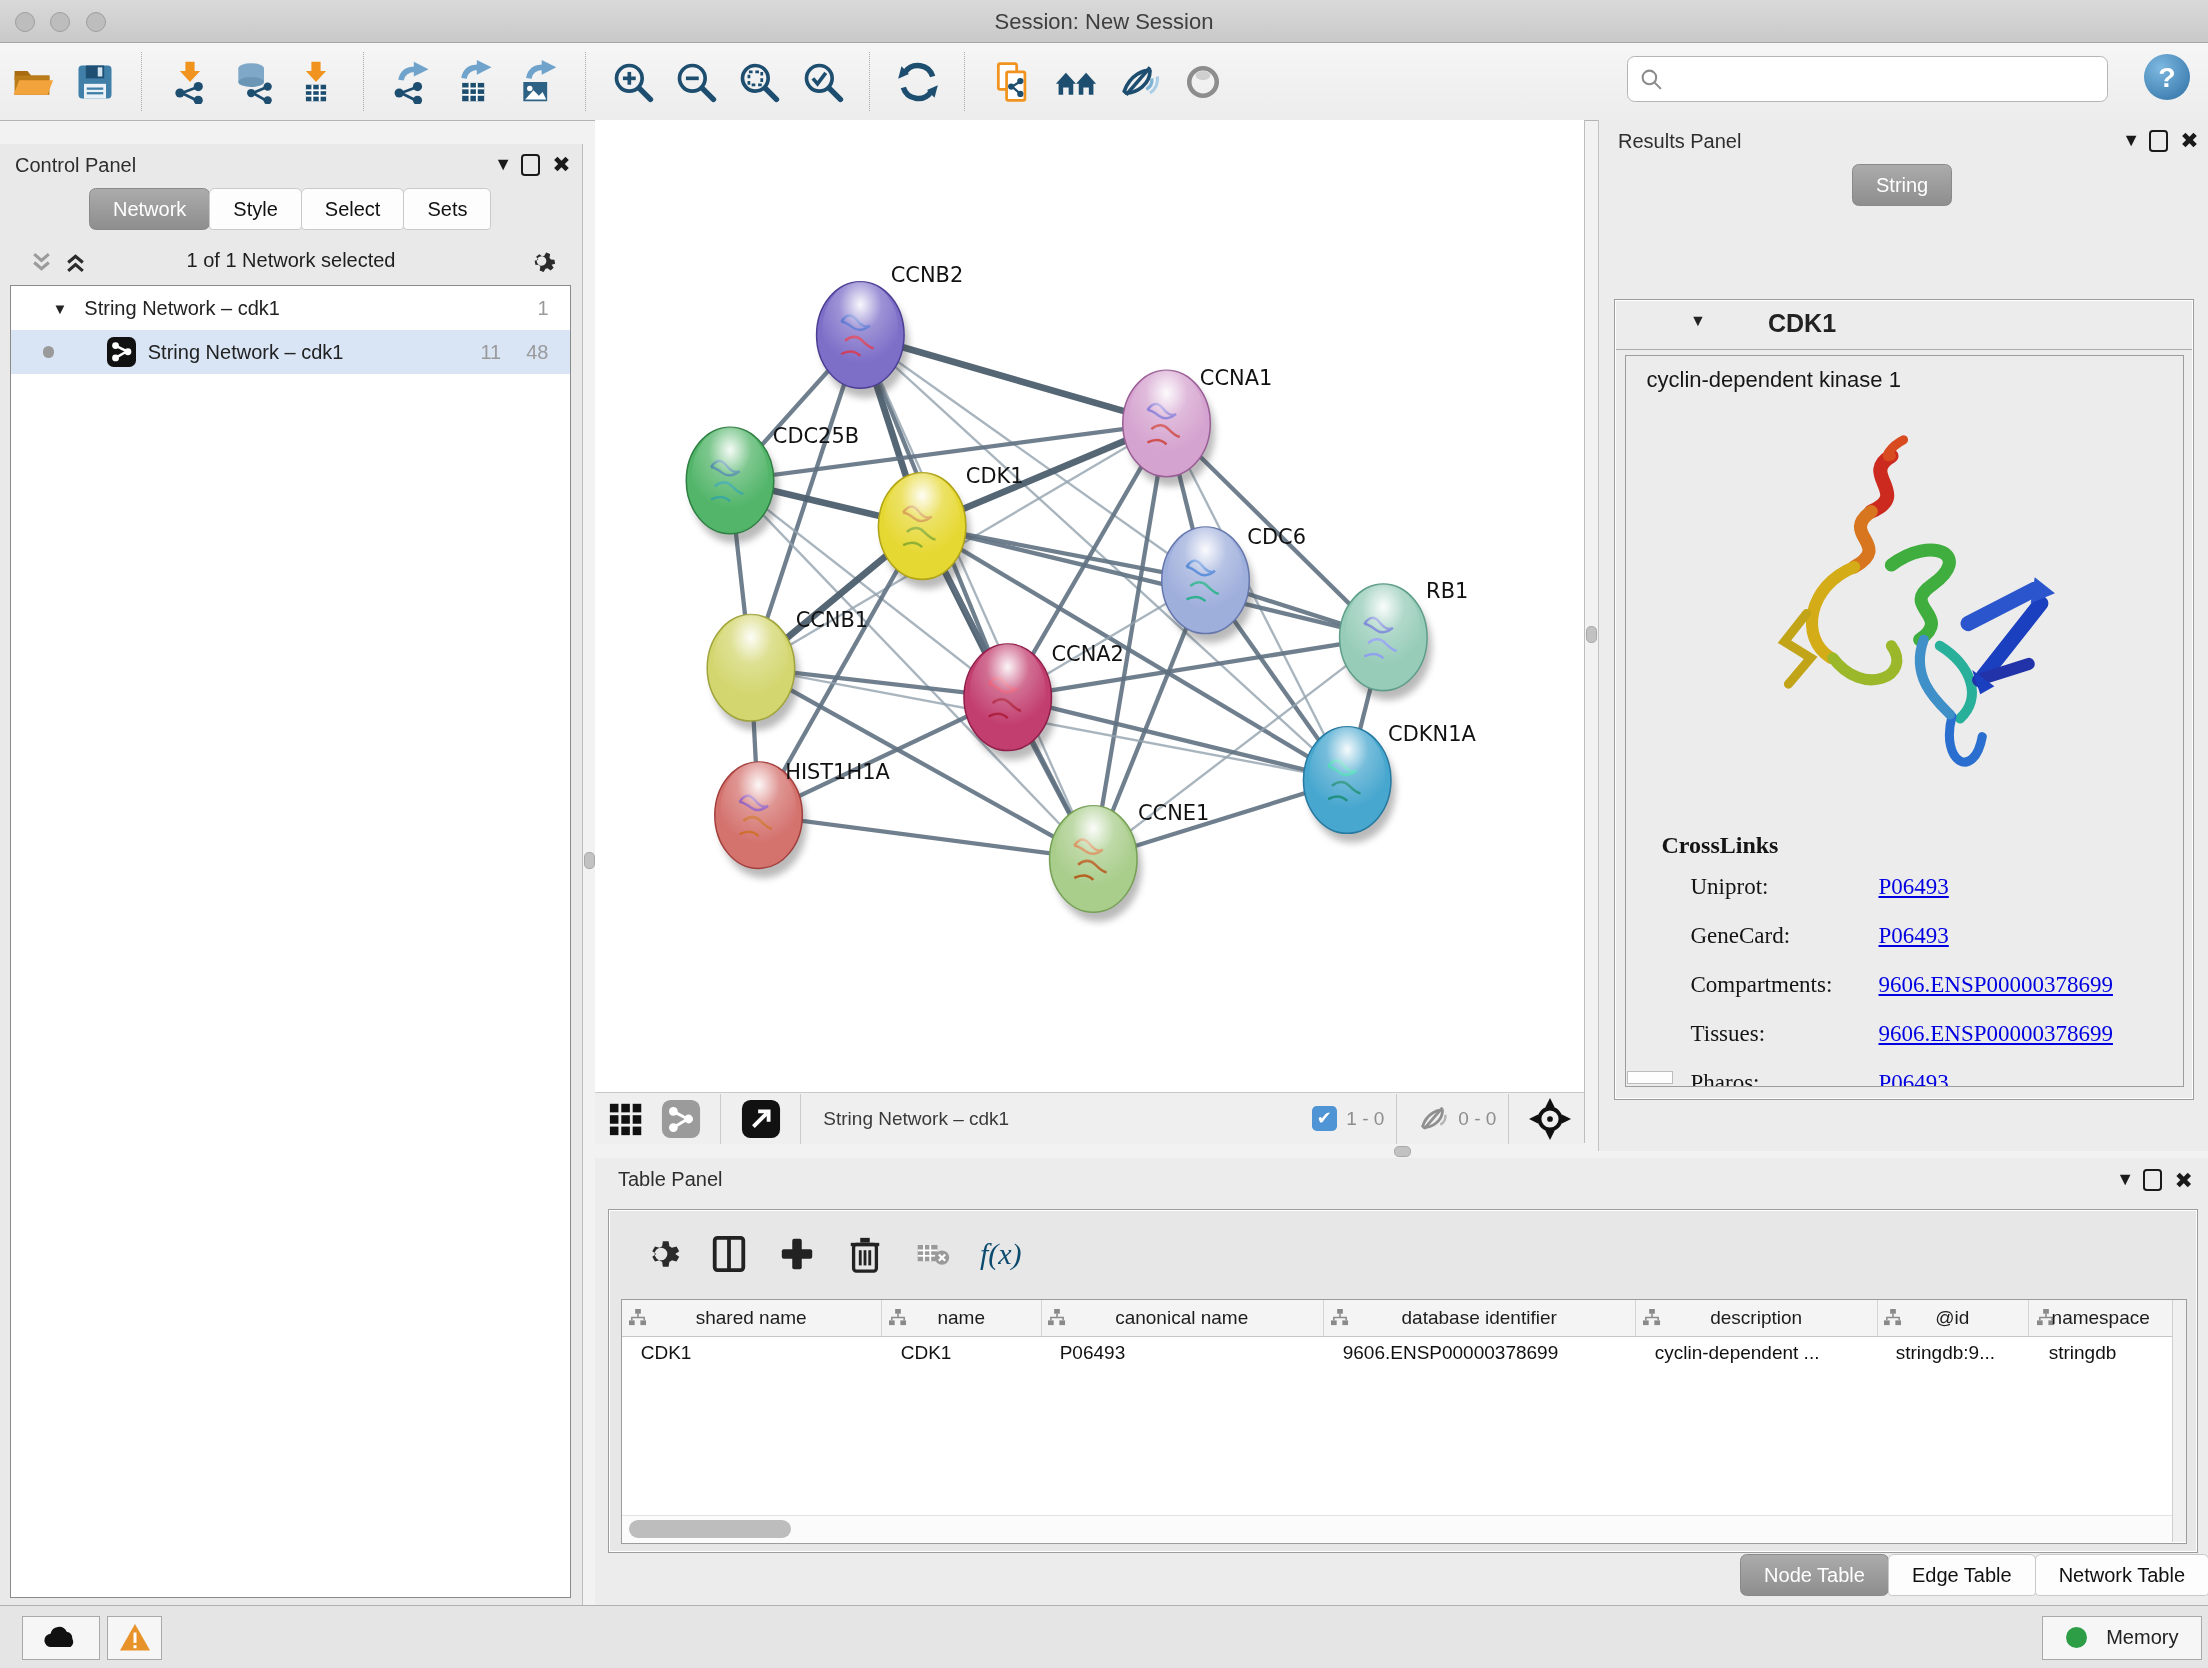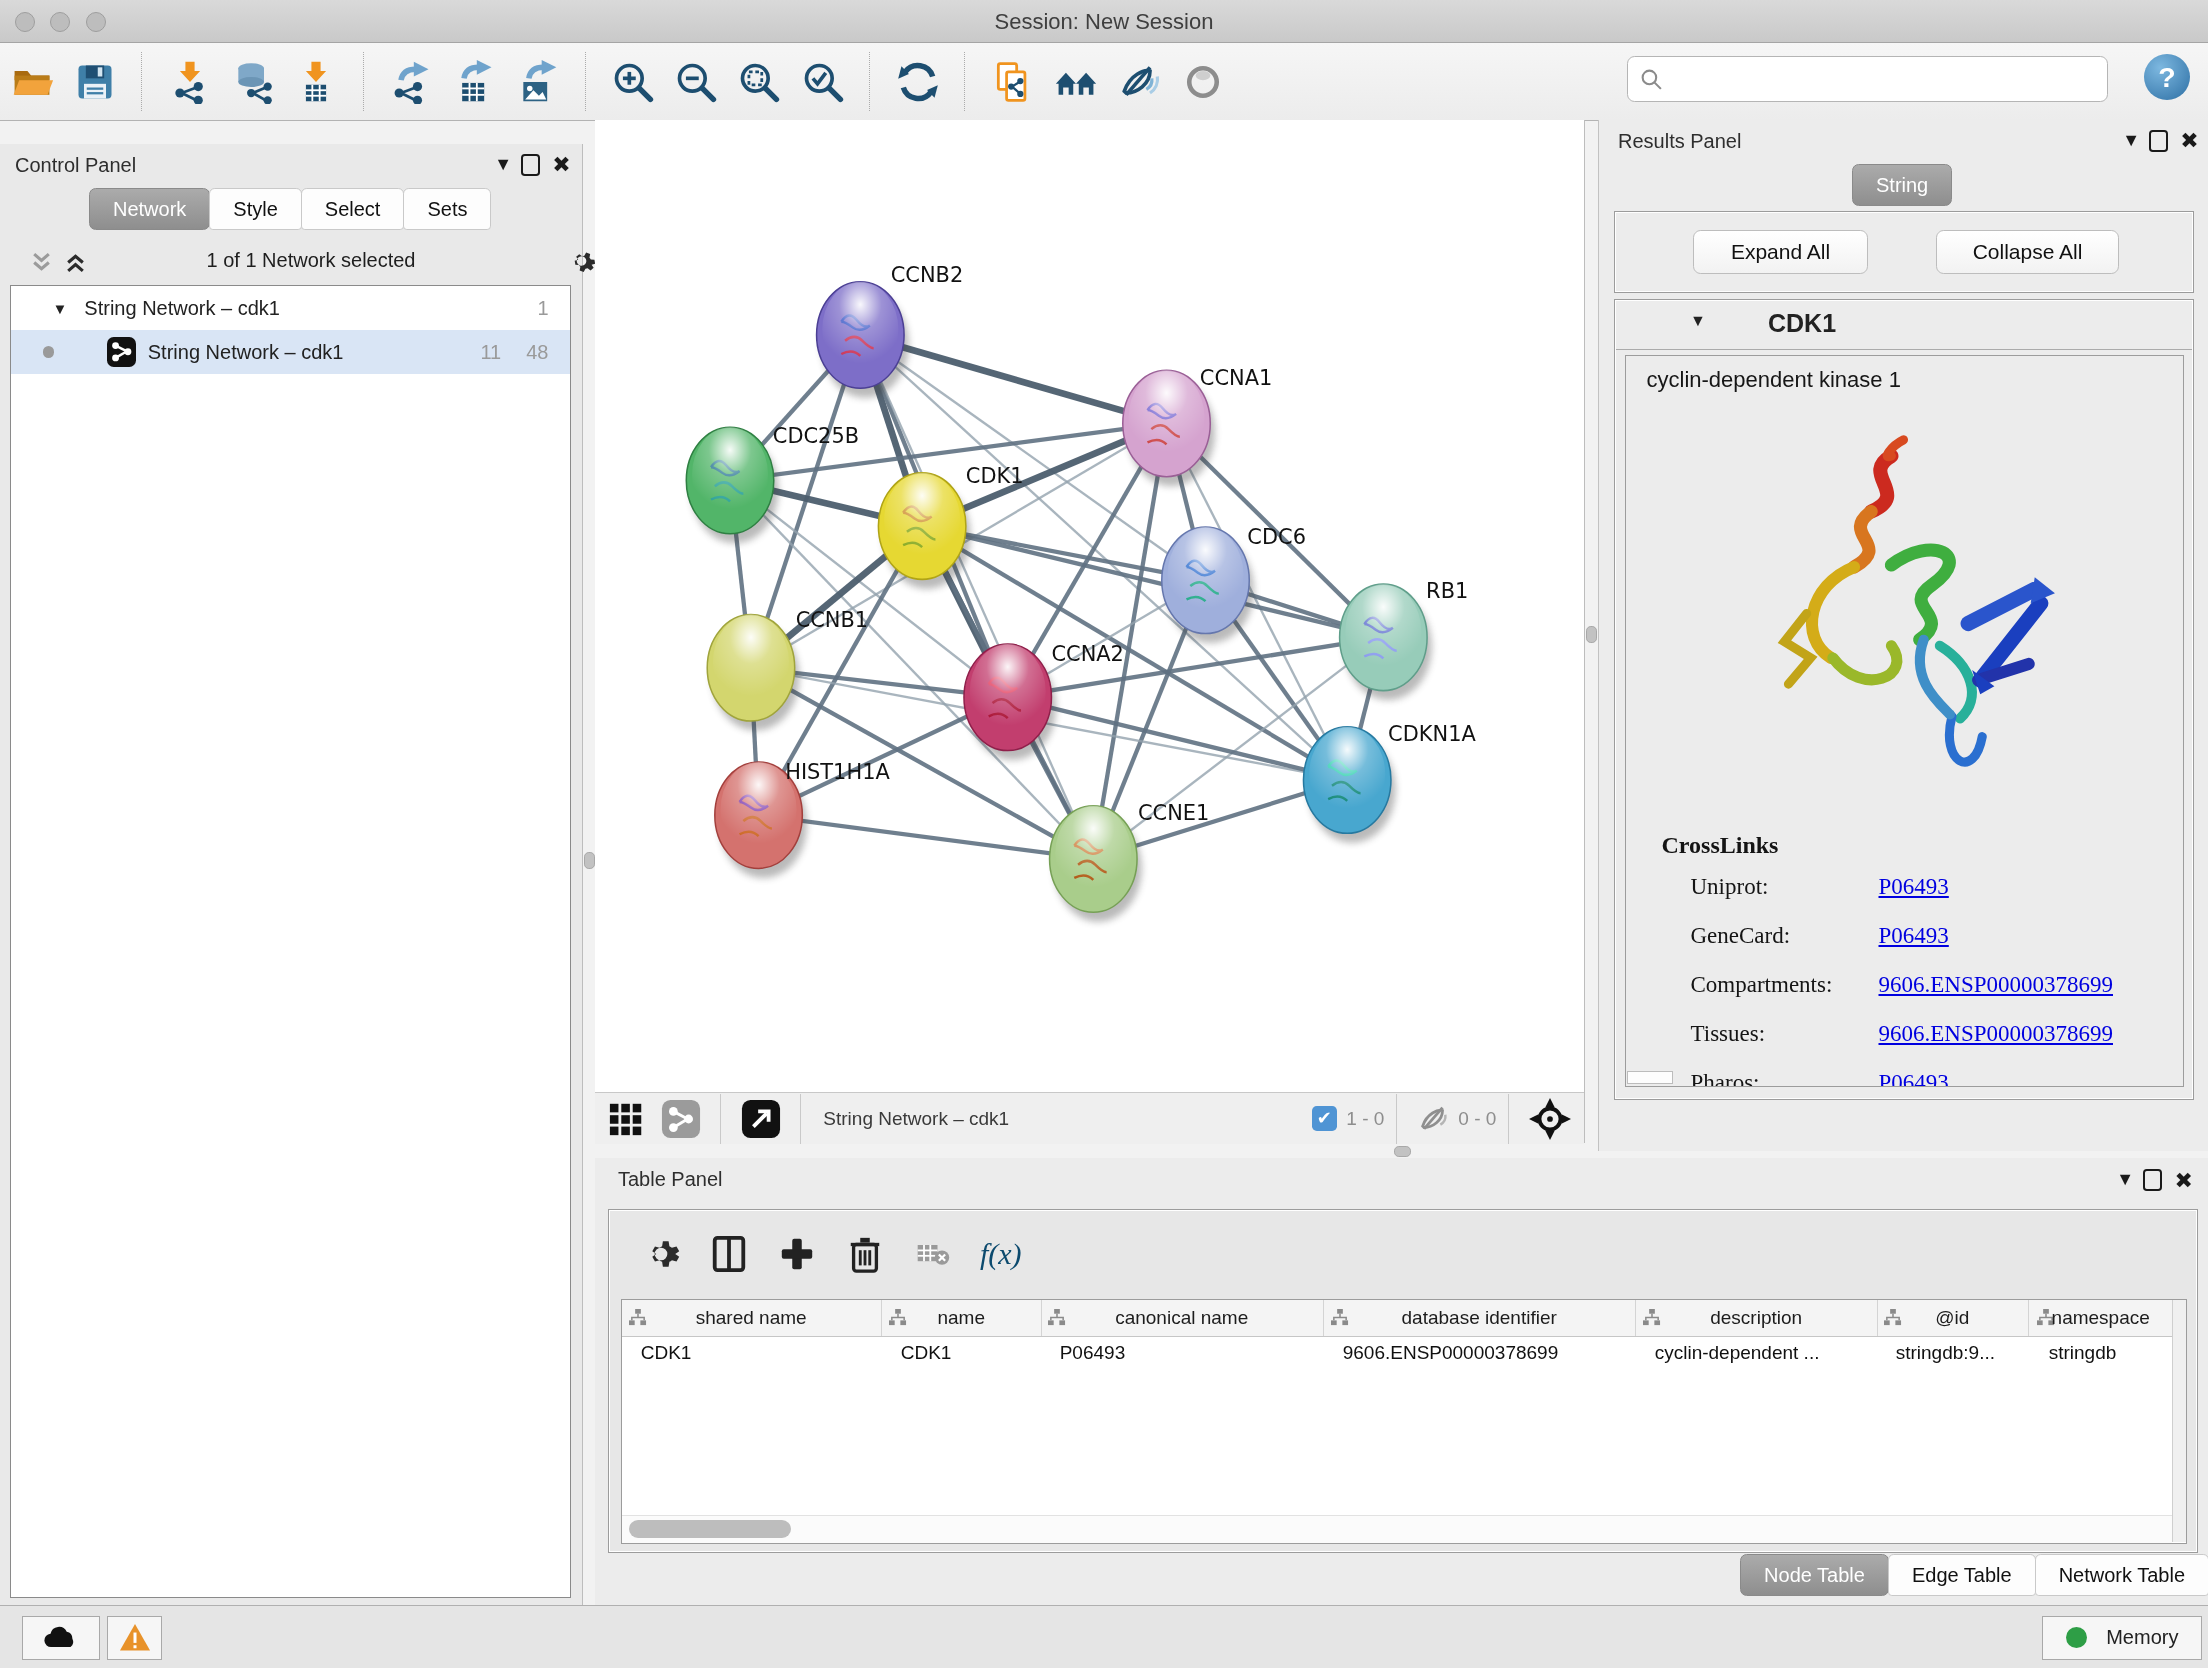--- a/index.html
+++ b/index.html
@@ -28,21 +28,21 @@
   .panel-title{font-size:20px;color:#2e2e2e;}
   .pctl{display:inline-block;font-size:18px;color:#1a1a1a;margin-left:13.3px;vertical-align:middle;}
   .pbox{display:inline-block;width:15px;height:18px;border:2.4px solid #1a1a1a;border-radius:3.8px;margin-left:13.3px;vertical-align:middle;}
   .etched{border:1px solid #9c9c9c;box-shadow:inset 0 0 0 1px #ffffff;}
   .tab{display:inline-block;height:40px;line-height:40px;padding:0 23px;background:#fdfdfd;
        border:1px solid #c9c9c9;margin-right:-1px;font-size:20px;color:#111;border-radius:5.7px 5.7px 3.8px 3.8px;}
   .tab.sel{background:linear-gradient(#ababab,#8e8e8e);color:#fff;border-color:#8a8a8a;border-radius:6.7px;}
   
   #control-panel{left:0;top:120px;width:582px;height:1486px;background:#e9e9e9;border-right:1px solid #bdbdbd;margin-top:24px;}
   #cp-tabs{position:absolute;left:61px;top:44px;padding-left:28px;}
-  #cp-selector{position:absolute;left:0;top:95px;width:582px;height:46px;padding-left:40px;}
+  #cp-selector{position:absolute;left:0;top:95px;width:582px;height:46px;}
   #cp-tree{position:absolute;left:9.5px;top:141px;width:559px;height:1311px;background:#fff;border:1px solid #8a8a8a;}
   .tree-row{position:relative;height:44px;font-size:20px;display:flex;align-items:center;}
   .tree-row .cnt{color:#9a9a9a;}
   #tree-row-net{background:#d9e5f5;}
   .share-chip{width:29.5px;height:29.5px;border-radius:6.7px;background:#111;display:inline-block;}
   
   #network-panel{left:595px;top:120px;width:989px;height:1023px;background:#fff;border-right:1px solid #bdbdbd;}
   #net-footer{position:absolute;left:0;top:972px;width:989px;height:51px;background:#efefef;
               border-top:1px solid #c8c8c8;display:flex;align-items:center;font-size:19px;color:#3a3a3a;}
   .nfsep{width:1px;height:50px;border-left:1px solid #c9c9c9;margin:0 11.4px;}
@@ -549,24 +549,20 @@
   <div class="hsplit-dot" style="left:1394px;top:1146px"></div>
 
   <div id="results-panel" class="abs">
     <div style="position:absolute;left:19px;top:9.5px" class="panel-title">Results Panel</div>
     <span class="pctl" style="position:absolute;right:70px;top:9.5px">▼</span>
     <span class="pbox" style="position:absolute;right:42px;top:9.5px"></span>
     <span class="pctl" style="position:absolute;right:11.4px;top:7.6px;font-size:22px">✖</span>
     <div id="rp-tab">
       <span class="tab sel">String</span>
     </div>
-    <div id="rp-box1" class="etched">
-      <div class="rp-btn" style="left:78px;width:173px">Expand All</div>
-      <div class="rp-btn" style="left:321px;width:181px">Collapse All</div>
-    </div>
     <div id="rp-box2" class="etched">
       <div id="rp-sec-head">
         <span style="position:absolute;left:74px;top:11.4px;font-size:16px">▼</span>
         <span style="position:absolute;left:152px;top:7.6px;font-size:25px;font-weight:bold">CDK1</span>
       </div>
       <div id="rp-content">
         <div id="rp-desc">cyclin-dependent kinase 1</div>
         <svg style="position:absolute;left:114px;top:57px" width="323" height="409" viewBox="0 0 320 400">
           <g fill="none" stroke-linecap="round">
             <path d="M150 40 C 118 58, 170 78, 130 95" stroke="#cc2a1f" stroke-width="14"></path>

